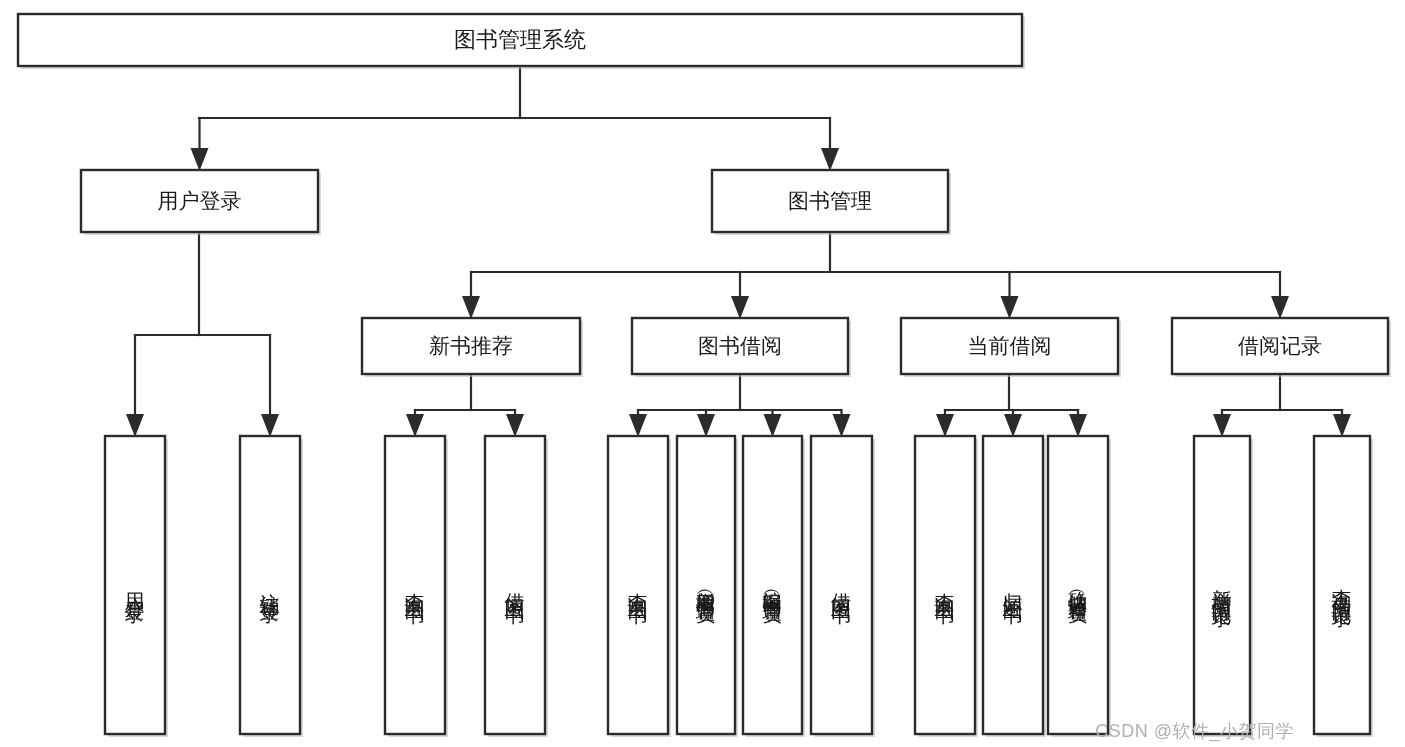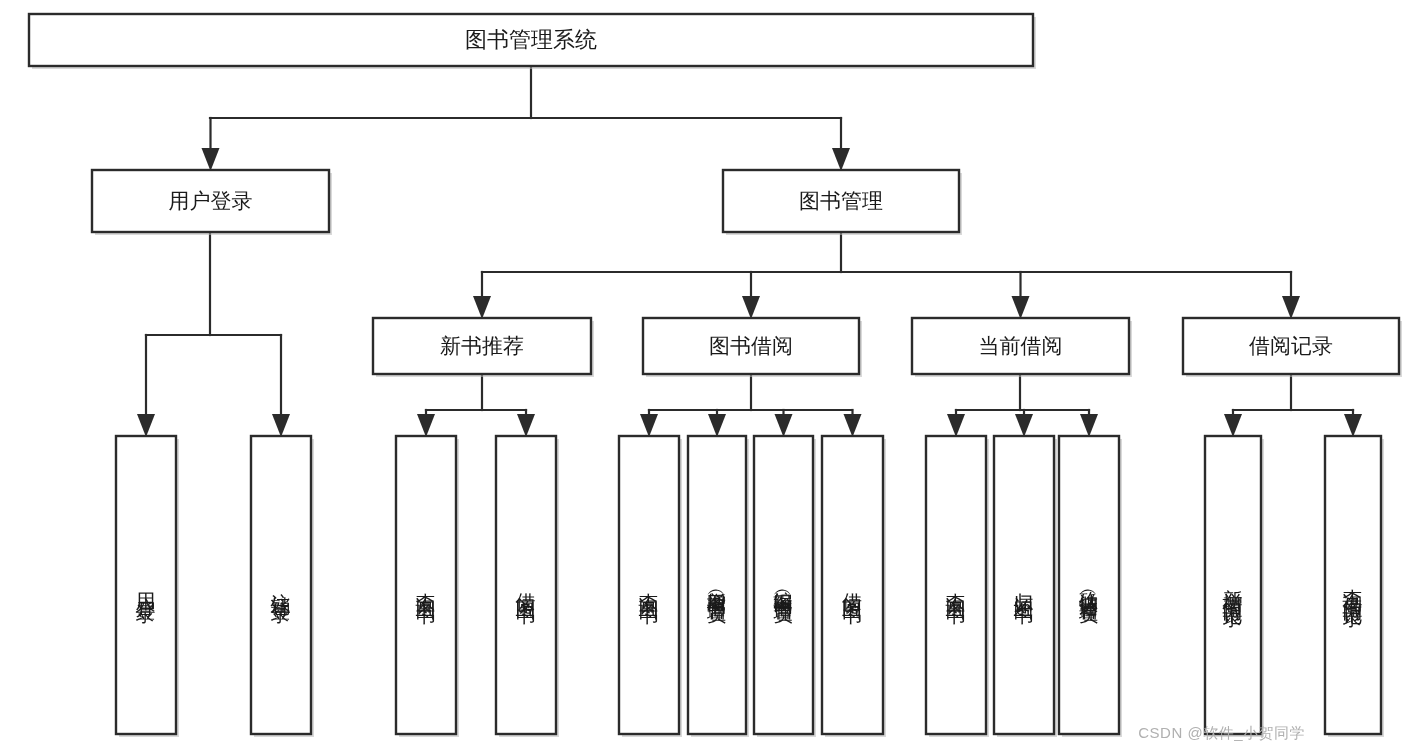--- a/index.html
+++ b/index.html
@@ -11,21 +11,20 @@
     width: 1405px;
     height: 747px;
     overflow: hidden;
     font-family: "Liberation Sans", "DejaVu Sans", sans-serif;
   }
   #diagram-root {
     position: relative;
     width: 1304px;
     height: 747px;
     background: #ffffff;
-    margin-left: 11px;
   }
   svg#flow-svg {
     position: absolute;
     left: 0;
     top: 0;
     width: 1405px;
     height: 747px;
   }
   .node-box {
     fill: #ffffff;
@@ -73,21 +72,21 @@
     line-height: 1.0;
     color: #1a1a1a;
     letter-spacing: 4px;
     white-space: nowrap;
   }
   #watermark {
     position: absolute;
     right: 10px;
     bottom: 4px;
     font-family: "Liberation Sans", "DejaVu Sans", sans-serif;
-    font-size: 15px;
+    font-size: 18px;
     color: #b0b0b0;
     letter-spacing: 0.5px;
     white-space: nowrap;
     pointer-events: none;
   }
 </style>
 </head>
 <body>
 
 <div id="diagram-root">

